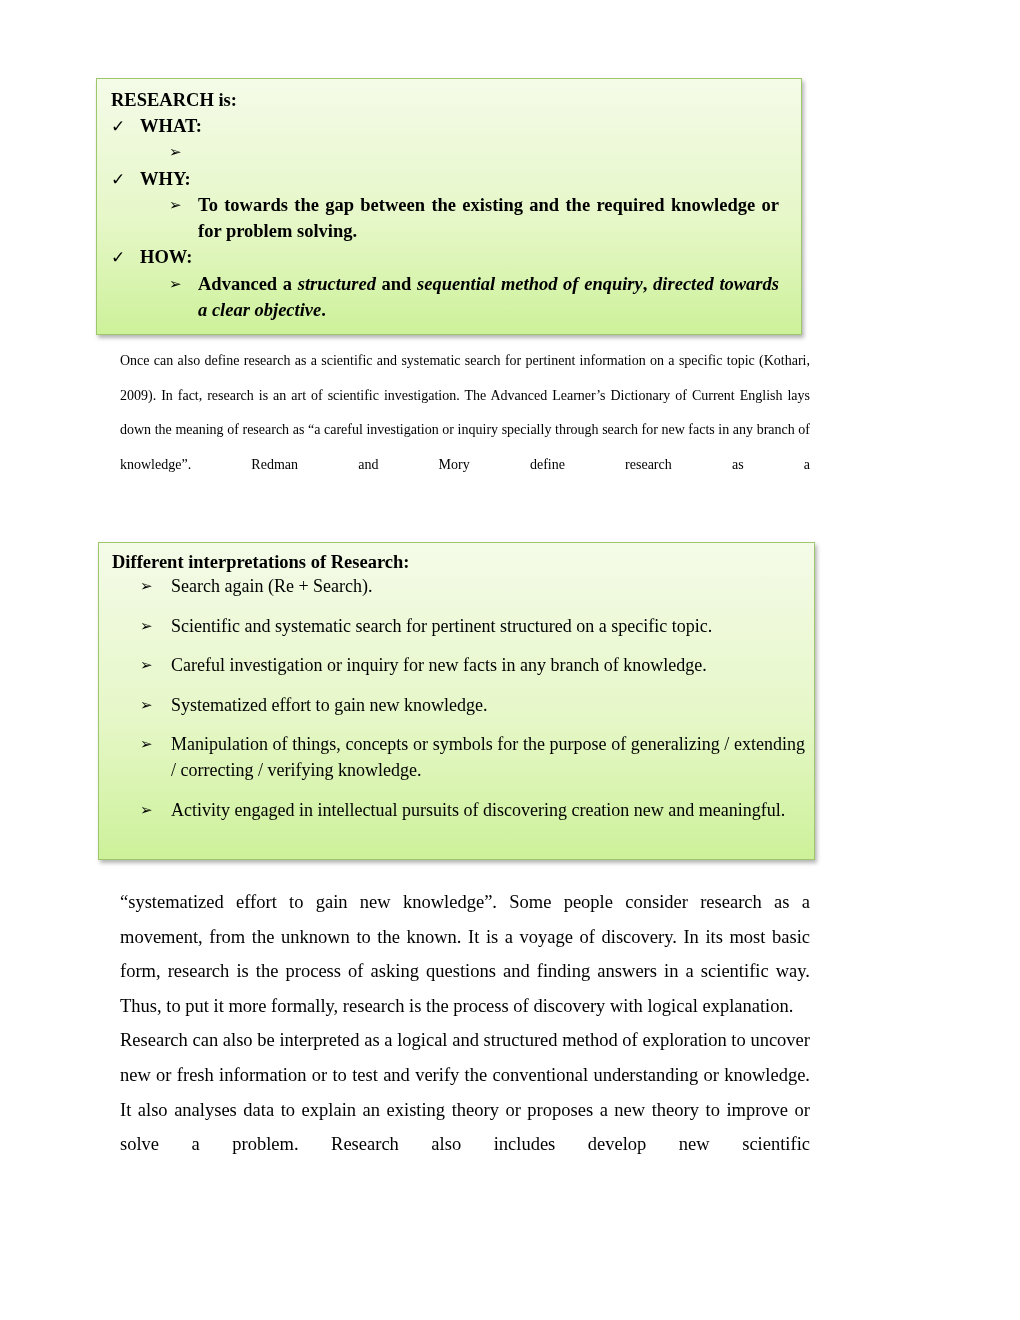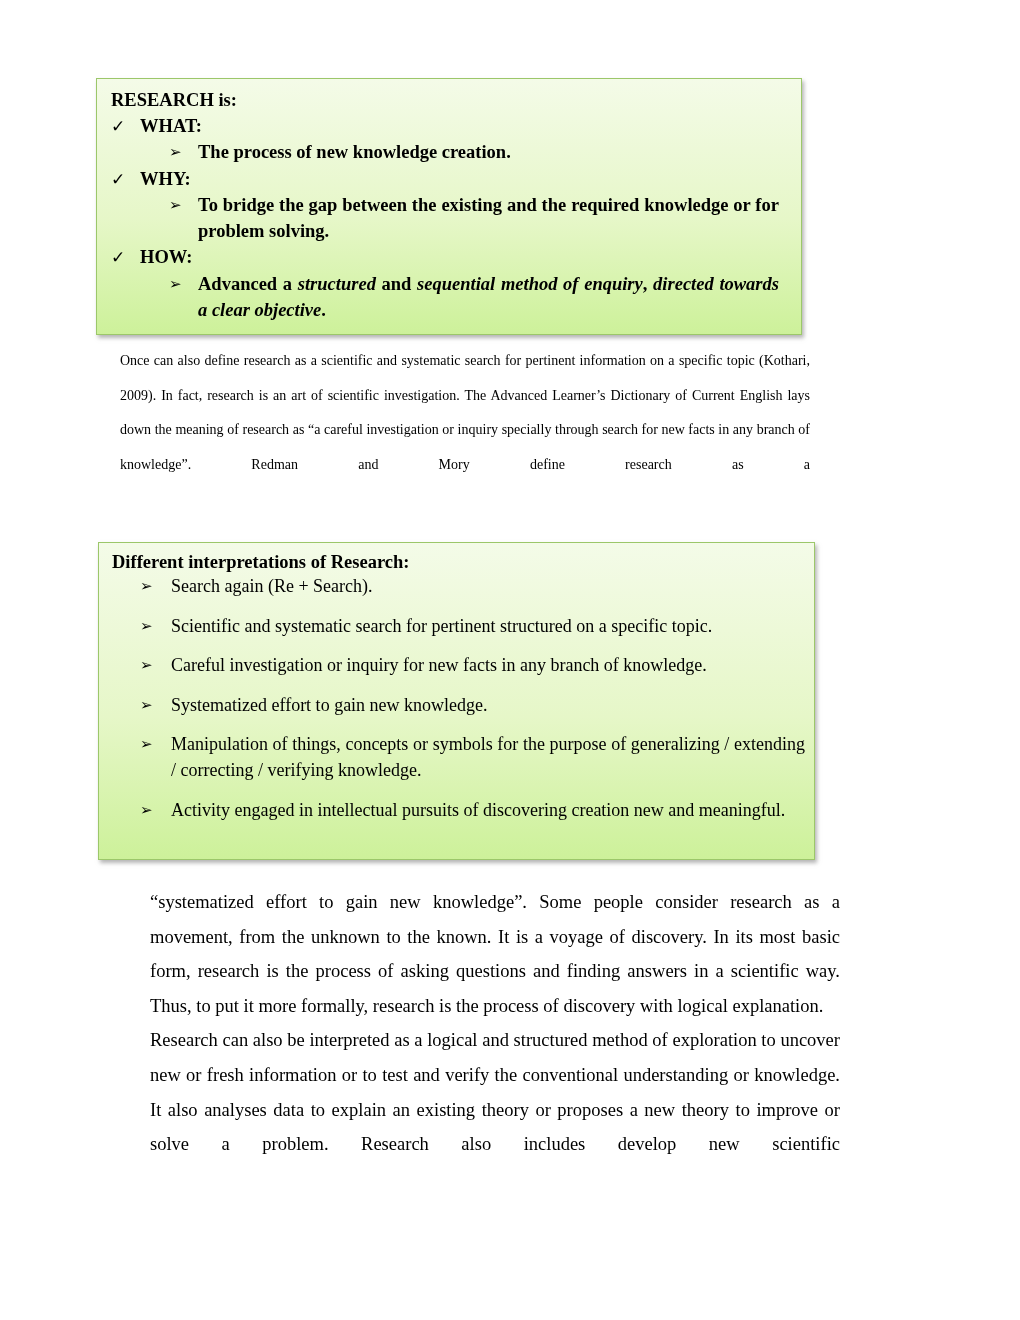--- a/index.html
+++ b/index.html
@@ -89,50 +89,49 @@
     }
     .para {
       position: absolute;
       left: 120px;
       width: 690px;
       font-size: 14px;
       line-height: 34.6px;
       text-align: justify;
       text-align-last: justify;
     }
-    .para-block { position: absolute; left: 120px; width: 690px; margin-left: 30px; }
+    .para-block { position: absolute; left: 120px; width: 690px; }
     .para-block p {
       margin: 0;
       font-size: 18.5px;
       line-height: 34.6px;
       text-align: justify;
     }
   </style>
 </head>
 <body>
 
 <div class="box" id="box1">
   <div class="b1-line b1-title">RESEARCH is:</div>
 
   <div class="check-row b1-line">
     <span class="check">✓</span>
     <span>WHAT:</span>
   </div>
   <div class="sub-row">
     <span class="arrow">➢</span>
-    <span class="sub-text">The process of new knowledge creation.</span>
   </div>
 
   <div class="check-row b1-line">
     <span class="check">✓</span>
     <span>WHY:</span>
   </div>
   <div class="sub-row">
     <span class="arrow">➢</span>
-    <span class="sub-text">To bridge the gap between the existing and the required knowledge or for problem solving.</span>
+    <span class="sub-text">To towards the gap between the existing and the required knowledge or for problem solving.</span>
   </div>
 
   <div class="check-row b1-line">
     <span class="check">✓</span>
     <span>HOW:</span>
   </div>
   <div class="sub-row">
     <span class="arrow">➢</span>
     <span class="sub-text"><span>Advanced a </span><i>structured</i><span> and </span><i>sequential method of enquiry</i><span>, </span><i>directed towards a clear objective</i><span>.</span></span>
   </div>

